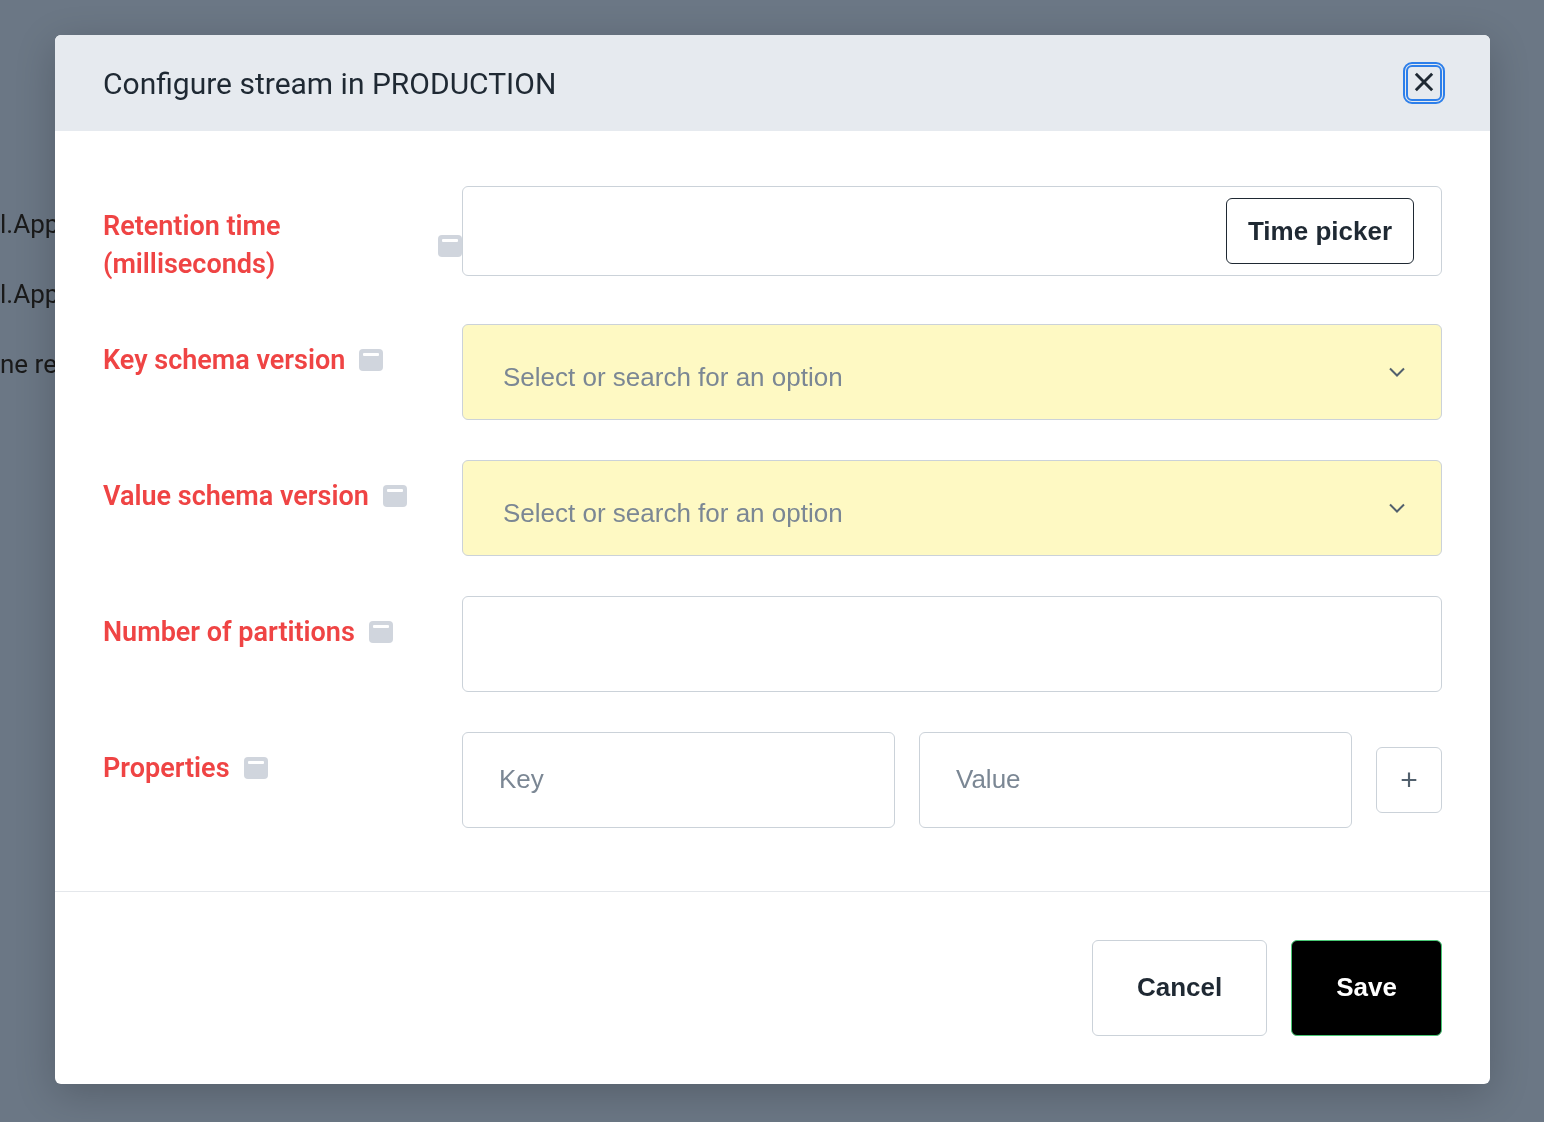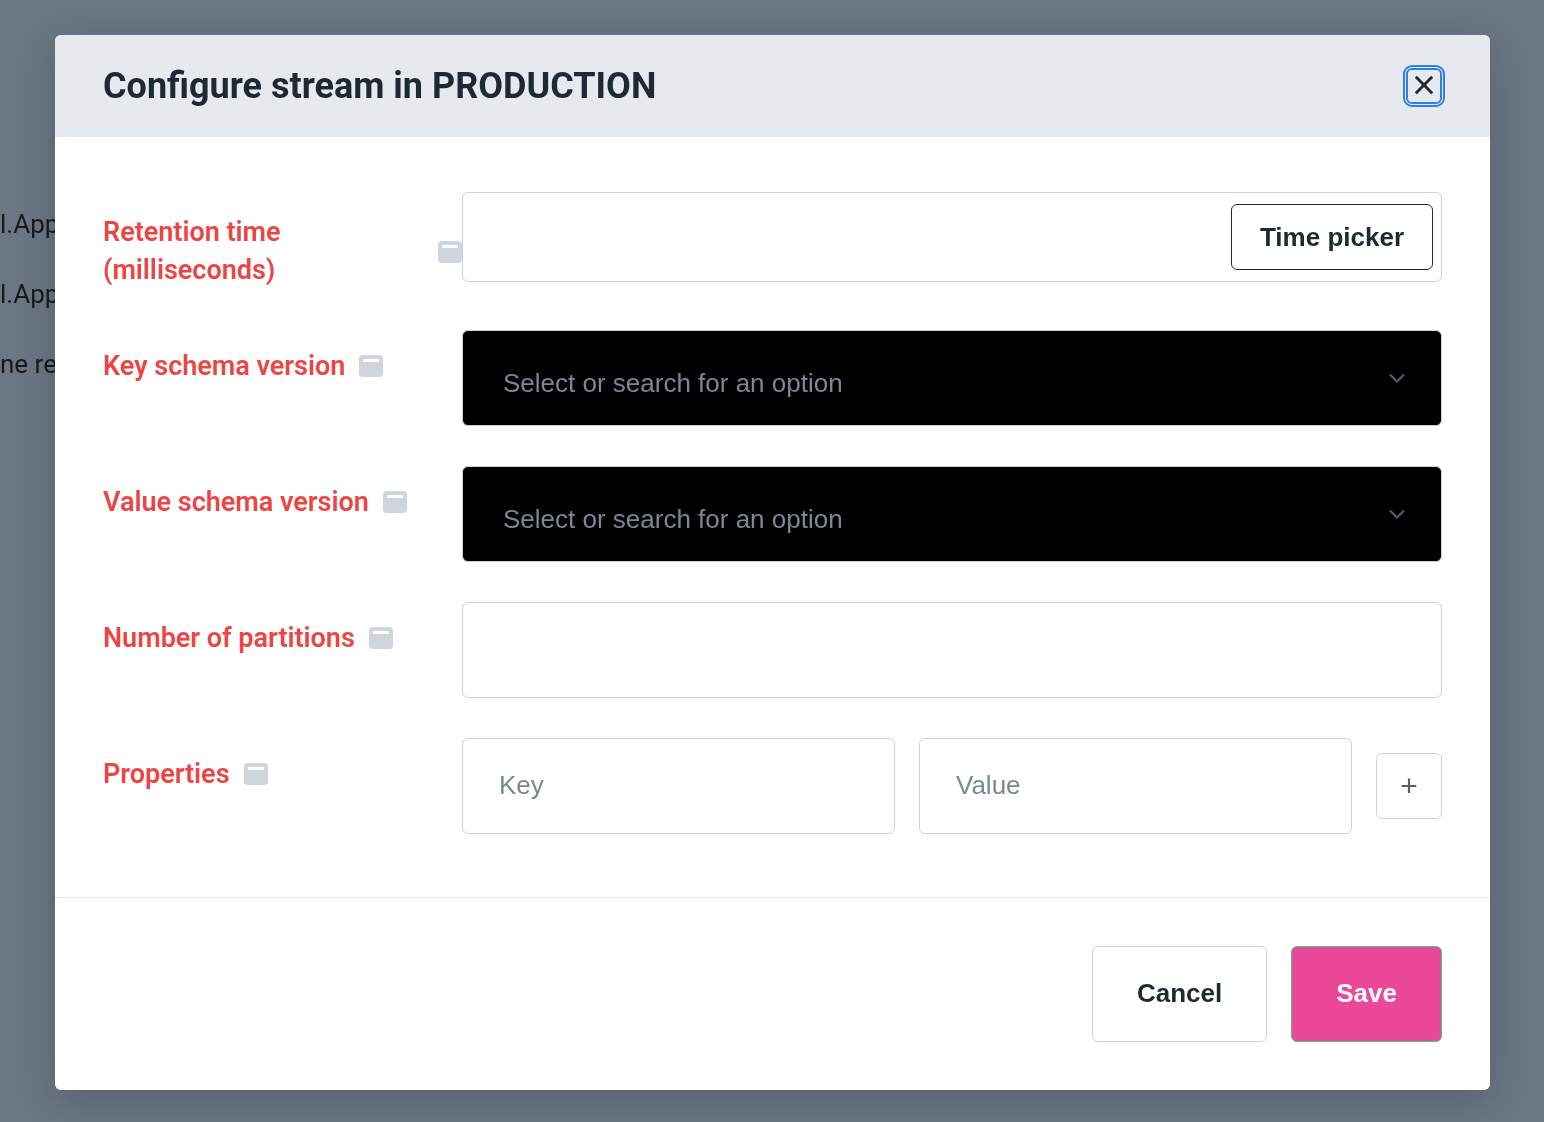--- a/index.html
+++ b/index.html
@@ -36,22 +36,22 @@
       overflow: hidden;
     }
     .modal-header {
       background: #e6eaef;
       padding: 30px 48px;
       display: flex;
       justify-content: space-between;
       align-items: center;
     }
     .modal-title {
-      font-size: 36px;
-      font-weight: 700;
+      font-size: 30px;
+      font-weight: 400;
       color: #1f2933;
     }
     .close-btn {
       width: 36px;
       height: 36px;
       border: 2px solid #2d7fea;
       border-radius: 6px;
       background: transparent;
       cursor: pointer;
       display: flex;
@@ -127,44 +127,44 @@
       padding: 0 24px;
       font-size: 26px;
       color: #1f2933;
       background: #ffffff;
     }
     .text-input::placeholder {
       color: #7b8794;
     }
     .inside-btn {
       position: absolute;
-      right: 9px;
+      right: 28px;
       top: 12px;
       height: 66px;
-      padding: 0 28px;
+      padding: 0 21px;
       border: 1px solid #1f2933;
       border-radius: 6px;
       background: #ffffff;
       font-size: 26px;
       font-weight: 600;
       color: #1f2933;
       cursor: pointer;
     }
     .select-wrap {
       position: relative;
     }
     .select-input {
       width: 100%;
       height: 96px;
       border: 1px solid #cbd2d9;
       border-radius: 6px;
       padding: 12px 60px 0 40px;
       font-size: 26px;
       color: #7b8794;
-      background: #000000;
+      background: #fef9c3;
       appearance: none;
       cursor: pointer;
       text-align: left;
     }
     .chevron-down {
       position: absolute;
       right: 36px;
       top: 50%;
       transform: translateY(-50%);
       pointer-events: none;
@@ -223,21 +223,21 @@
       font-size: 26px;
       font-weight: 600;
       cursor: pointer;
     }
     .btn-cancel {
       background: #ffffff;
       border: 1px solid #cbd2d9;
       color: #1f2933;
     }
     .btn-save {
-      background: #ec4899;
+      background: #000000;
       border: 1px solid #48c774;
       color: #ffffff;
     }
   </style>
 </head>
 <body>
 
 <div class="bg-text bg1">l.App</div>
 <div class="bg-text bg2">l.App</div>
 <div class="bg-text bg3">ne re</div>

